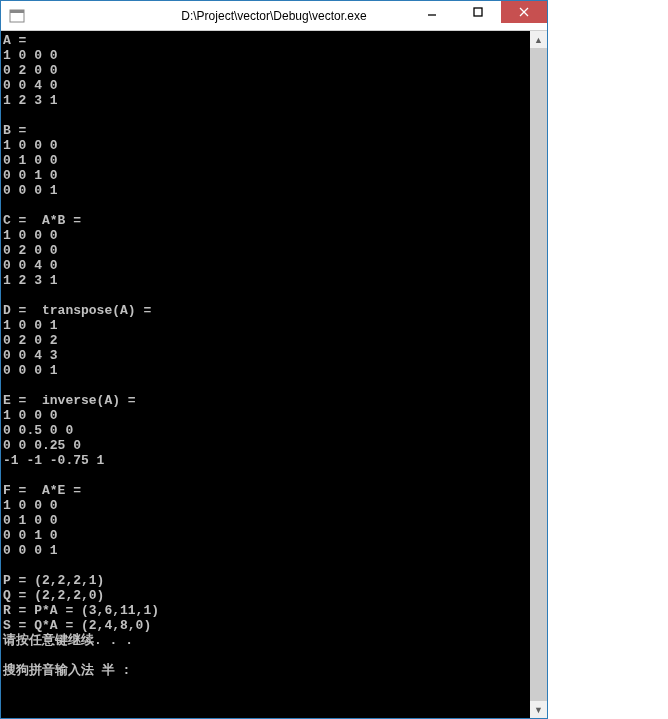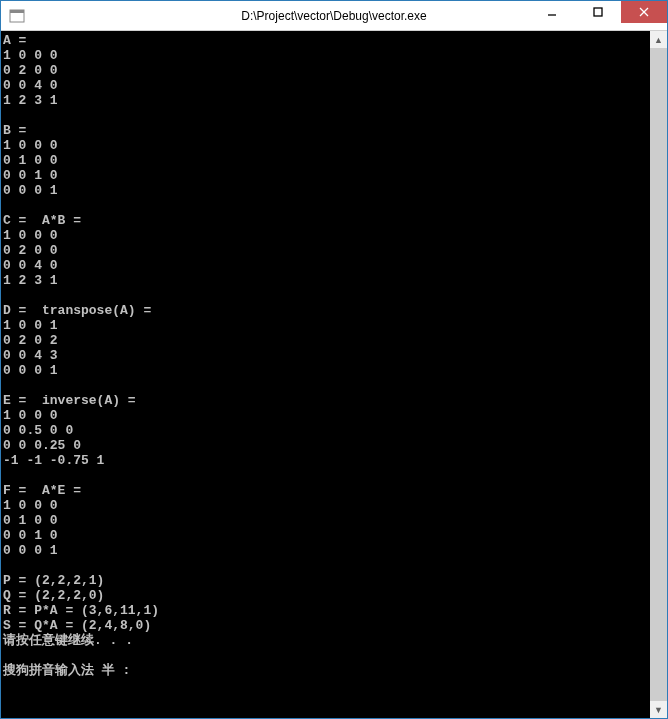--- a/index.html
+++ b/index.html
@@ -8,21 +8,21 @@
       box-sizing: border-box;
     }
     body {
       font-family: "Segoe UI", Arial, sans-serif;
       background: #fff;
       width: 668px;
       height: 719px;
       overflow: hidden;
     }
     .window {
-      width: 668px;
+      width: 548px;
       height: 719px;
       border: 1px solid #2e7cb8;
       background: #000;
       display: flex;
       flex-direction: column;
     }
     .titlebar {
       height: 30px;
       background: #ffffff;
       display: flex;

